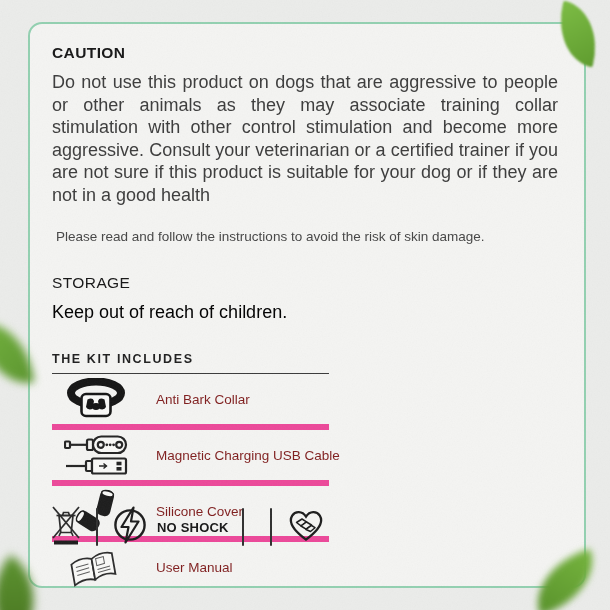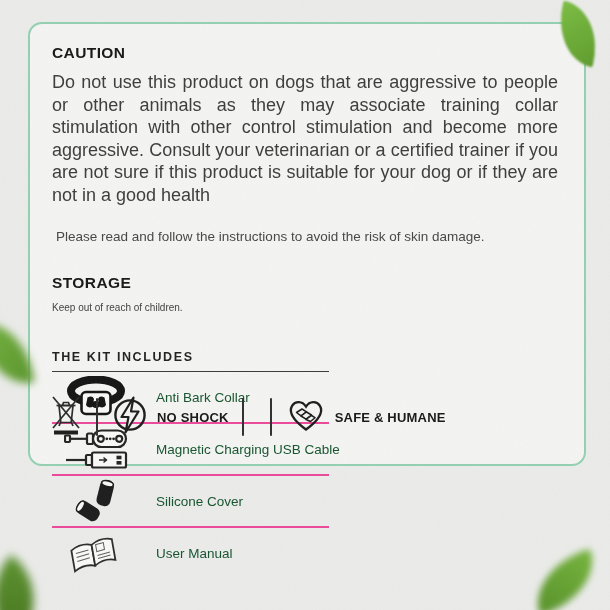--- a/index.html
+++ b/index.html
@@ -3,60 +3,60 @@
 <meta charset="utf-8">
 <style>
   html,body{margin:0;padding:0;}
   body{
     width:610px;height:610px;position:relative;overflow:hidden;
     background:#ebecea;
     font-family:"Liberation Sans", sans-serif;
     -webkit-font-smoothing:antialiased;
   }
   .card{
-    position:absolute;left:28px;top:22px;width:558px;height:444px;
+    position:absolute;left:28px;top:22px;width:558px;height:566px;
     box-sizing:border-box;
     background:#f4f4f2;
     border:2px solid #92d0b0;
     border-radius:14px;
     padding:20px 26px 0 22px;
   }
   .noise{position:absolute;inset:0;width:610px;height:610px;opacity:.05;pointer-events:none;z-index:3;}
   h1.sec-title{
     font-size:15.5px;font-weight:700;color:#161616;letter-spacing:.4px;
     margin:0 0 9px 0;
   }
   p.body-text{
     font-size:18px;line-height:22.5px;color:#3c3c3c;
     text-align:justify;margin:0;
   }
   p.note-text{
     font-size:13.5px;line-height:20px;color:#464646;margin:21px 0 0 4px;
   }
   h2.sec-title{
-    font-size:15.5px;font-weight:700;color:#161616;letter-spacing:.4px;
+    font-size:15.5px;font-weight:400;color:#161616;letter-spacing:.4px;
     margin:27px 0 0 0;
   }
   p.storage-text{
-    font-size:10px;color:#404040;margin:10px 0 0 0;
-  }
-  .kit{width:277px;margin-top:37px;}
+    font-size:18px;color:#000000;margin:10px 0 0 0;
+  }
+  .kit{width:277px;margin-top:29px;}
   .kit-title{
     font-size:12.5px;font-weight:700;color:#1f1f1f;letter-spacing:1.6px;
     padding-bottom:7px;border-bottom:1.6px solid #3a3a3a;margin:0;
   }
   .kit-row{
     display:flex;align-items:center;min-height:50px;
   }
-  .kit-row + .kit-row{border-top:2px solid #ec4899;}
+  .kit-row + .kit-row{border-top:6px solid #ec4899;}
   .kit-row:first-of-type{border-top:none;}
   .kit-icon-wrap{width:88px;display:flex;justify-content:center;align-items:center;flex:0 0 88px;}
-  .kit-label{font-size:13.5px;color:#14532d;margin-left:16px;white-space:nowrap;}
+  .kit-label{font-size:13.5px;color:#7f1d1d;margin-left:16px;white-space:nowrap;}
   .badges{
-    position:absolute;left:19px;bottom:22px;right:10px;
+    position:absolute;left:19px;bottom:34px;right:10px;
     display:flex;align-items:center;text-align:center;
   }
   .badge{display:flex;align-items:center;gap:8px;}
   .badge-label{font-size:13px;font-weight:700;color:#171717;letter-spacing:.2px;white-space:nowrap;}
   .badge-sep{width:2px;height:38px;background:#2f2f2f;border-radius:1px;margin:0 13px;}
   .leaf{position:absolute;z-index:5;pointer-events:none;}
   .leaf-shape{width:100%;height:100%;border-radius:4% 100% 4% 100%;}
   .leaf-tr{left:556px;top:5px;width:44px;height:58px;transform:rotate(14deg);filter:blur(1.2px);}
   .leaf-tr .leaf-shape{background:linear-gradient(140deg,#7dbc45,#5f9c2f);}
   .leaf-left{left:-18px;top:320px;width:48px;height:66px;transform:rotate(-8deg);filter:blur(4px);}
@@ -201,21 +201,20 @@
       <span>
         <svg width="42" height="38" viewBox="0 0 42 38">
           <path d="M21 33.5 C7.5 23.5 3.5 15.5 7.2 9.6 C10.3 4.8 17.3 4.9 21 10.6 C24.7 4.9 31.7 4.8 34.8 9.6 C38.5 15.5 34.5 23.5 21 33.5 Z" fill="none" stroke="#1c1c1c" stroke-width="2.3"></path>
           <g stroke="#1c1c1c" stroke-width="1.5" fill="#f4f4f2" stroke-linejoin="round">
             <path d="M11.5 16.5 l5.5 -3.5 l4.5 2.8 l-5.5 4 z"></path>
             <path d="M16 20 l5.5 -4 l5 3 l-5.5 4.2 z"></path>
             <path d="M21 23.5 l5.5 -4 l3.5 2.2 l-4.5 3.8 z"></path>
           </g>
         </svg>
       </span>
-      <span class="badge-label">SAFE &amp; HUMANE</span>
     </div>
 
   </div>
 </div>
 
 <div class="leaf leaf-tr">
     <div class="leaf-shape"></div>
   </div>
 <div class="leaf leaf-left">
     <div class="leaf-shape"></div>

